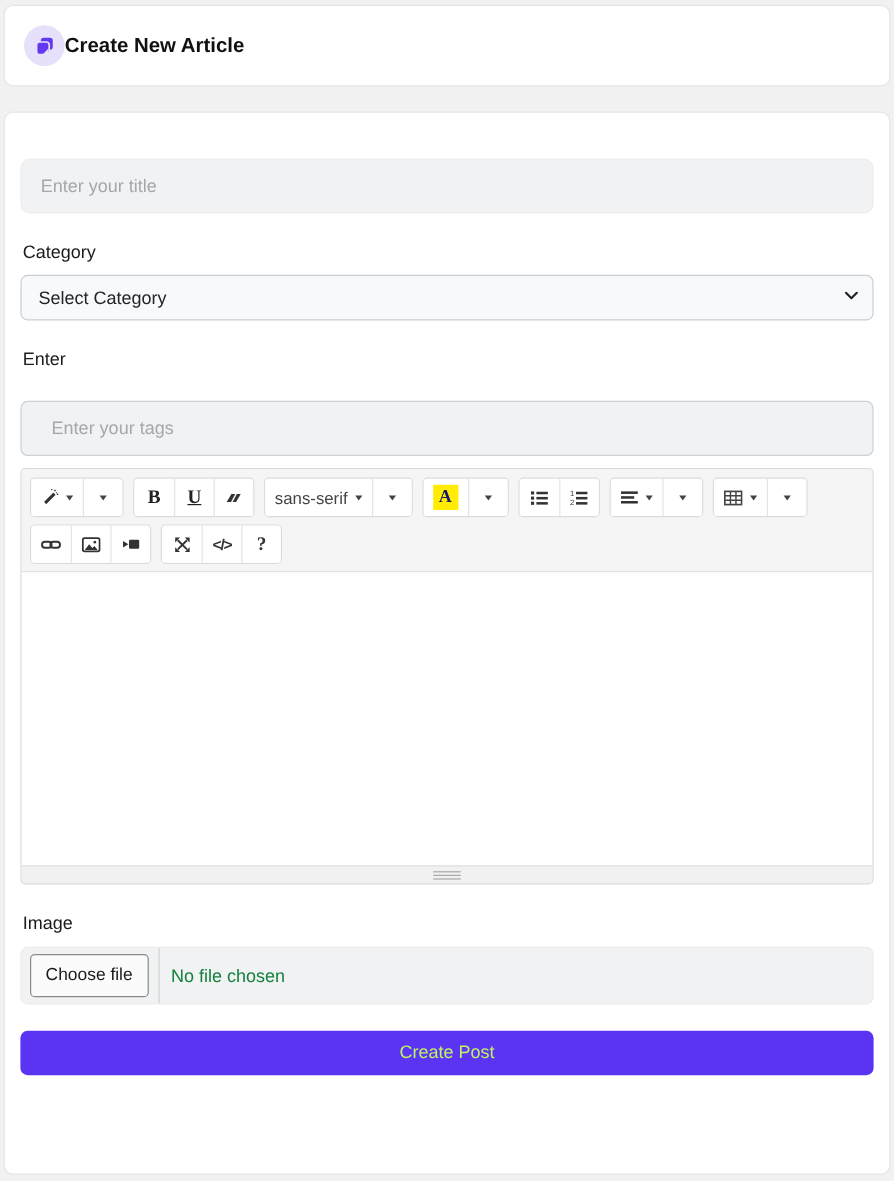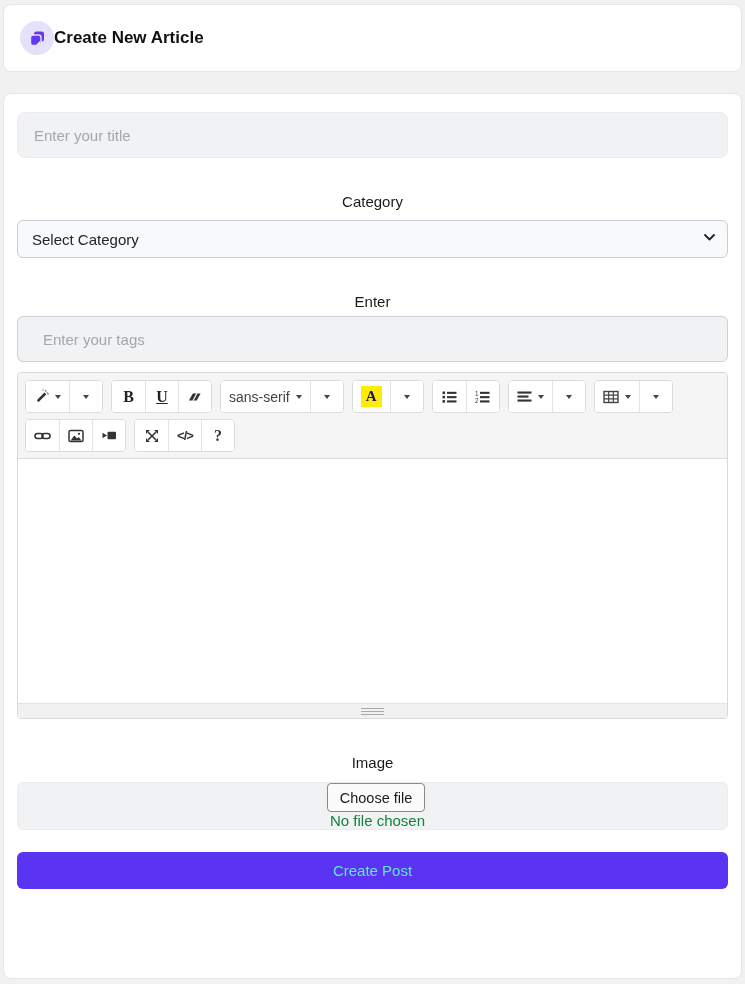--- a/index.html
+++ b/index.html
@@ -40,33 +40,33 @@
   }
   .field-label {
     font-size: 15px;
     font-weight: 500;
     color: #1b1b1b;
     margin: 14px 2px 0;
   }
   .text-input {
     display: block;
     width: 100%;
-    margin-top: 6px;
+    margin-top: 26px;
     height: 46px;
     background: #f1f2f3;
     border: 1px solid #ececee;
     border-radius: 8px;
     padding: 0 16px;
     font-size: 15px;
     font-family: "Liberation Sans", sans-serif;
     color: #be185d;
     outline: none;
   }
   .text-input::placeholder { color: #a3a8ad; }
-  .label-gap { margin-top: 35px; text-align: center; }
+  .label-gap { margin-top: 24px; }
   .select-wrap { position: relative; margin-top: 10px; text-decoration: underline; }
   .category-select {
     width: 100%;
     height: 38px;
     appearance: none;
     -webkit-appearance: none;
     background: #f8f9fa;
     border: 1px solid #c9ced4;
     border-radius: 6px;
     padding: 0 14px;
@@ -163,21 +163,20 @@
   
   .file-box {
     margin-top: 11px;
     height: 48px;
     background: #f1f2f3;
     border: 1px solid #ececee;
     border-radius: 6px;
     display: flex;
     align-items: center;
     overflow: hidden;
-    flex-direction: column;
   }
   .choose-file-btn {
     margin-left: 7px;
     height: 36px;
     padding: 0 12px;
     background: #fbfbfb;
     border: 1px solid #8a8a8a;
     border-radius: 4px;
     font-size: 14.5px;
     color: #1a1a1a;
@@ -185,21 +184,21 @@
     font-family: "Liberation Sans", sans-serif;
   }
   .file-divider { width: 1px; align-self: stretch; background: #cfd2d5; margin-left: 8px; }
   .file-status { margin-left: 10px; font-size: 15px; color: #15803d; text-align: center; }
   
   .submit-btn {
     margin-top: 22px;
     width: 100%;
     height: 37px;
     background: #5b33f2;
-    color: #5eead4;
+    color: #bef264;
     border: none;
     border-radius: 6px;
     font-size: 15px;
     font-family: "Liberation Sans", sans-serif;
     cursor: pointer;
   }
   .ic { display: block; }
 </style>
 </head>
 <body>

